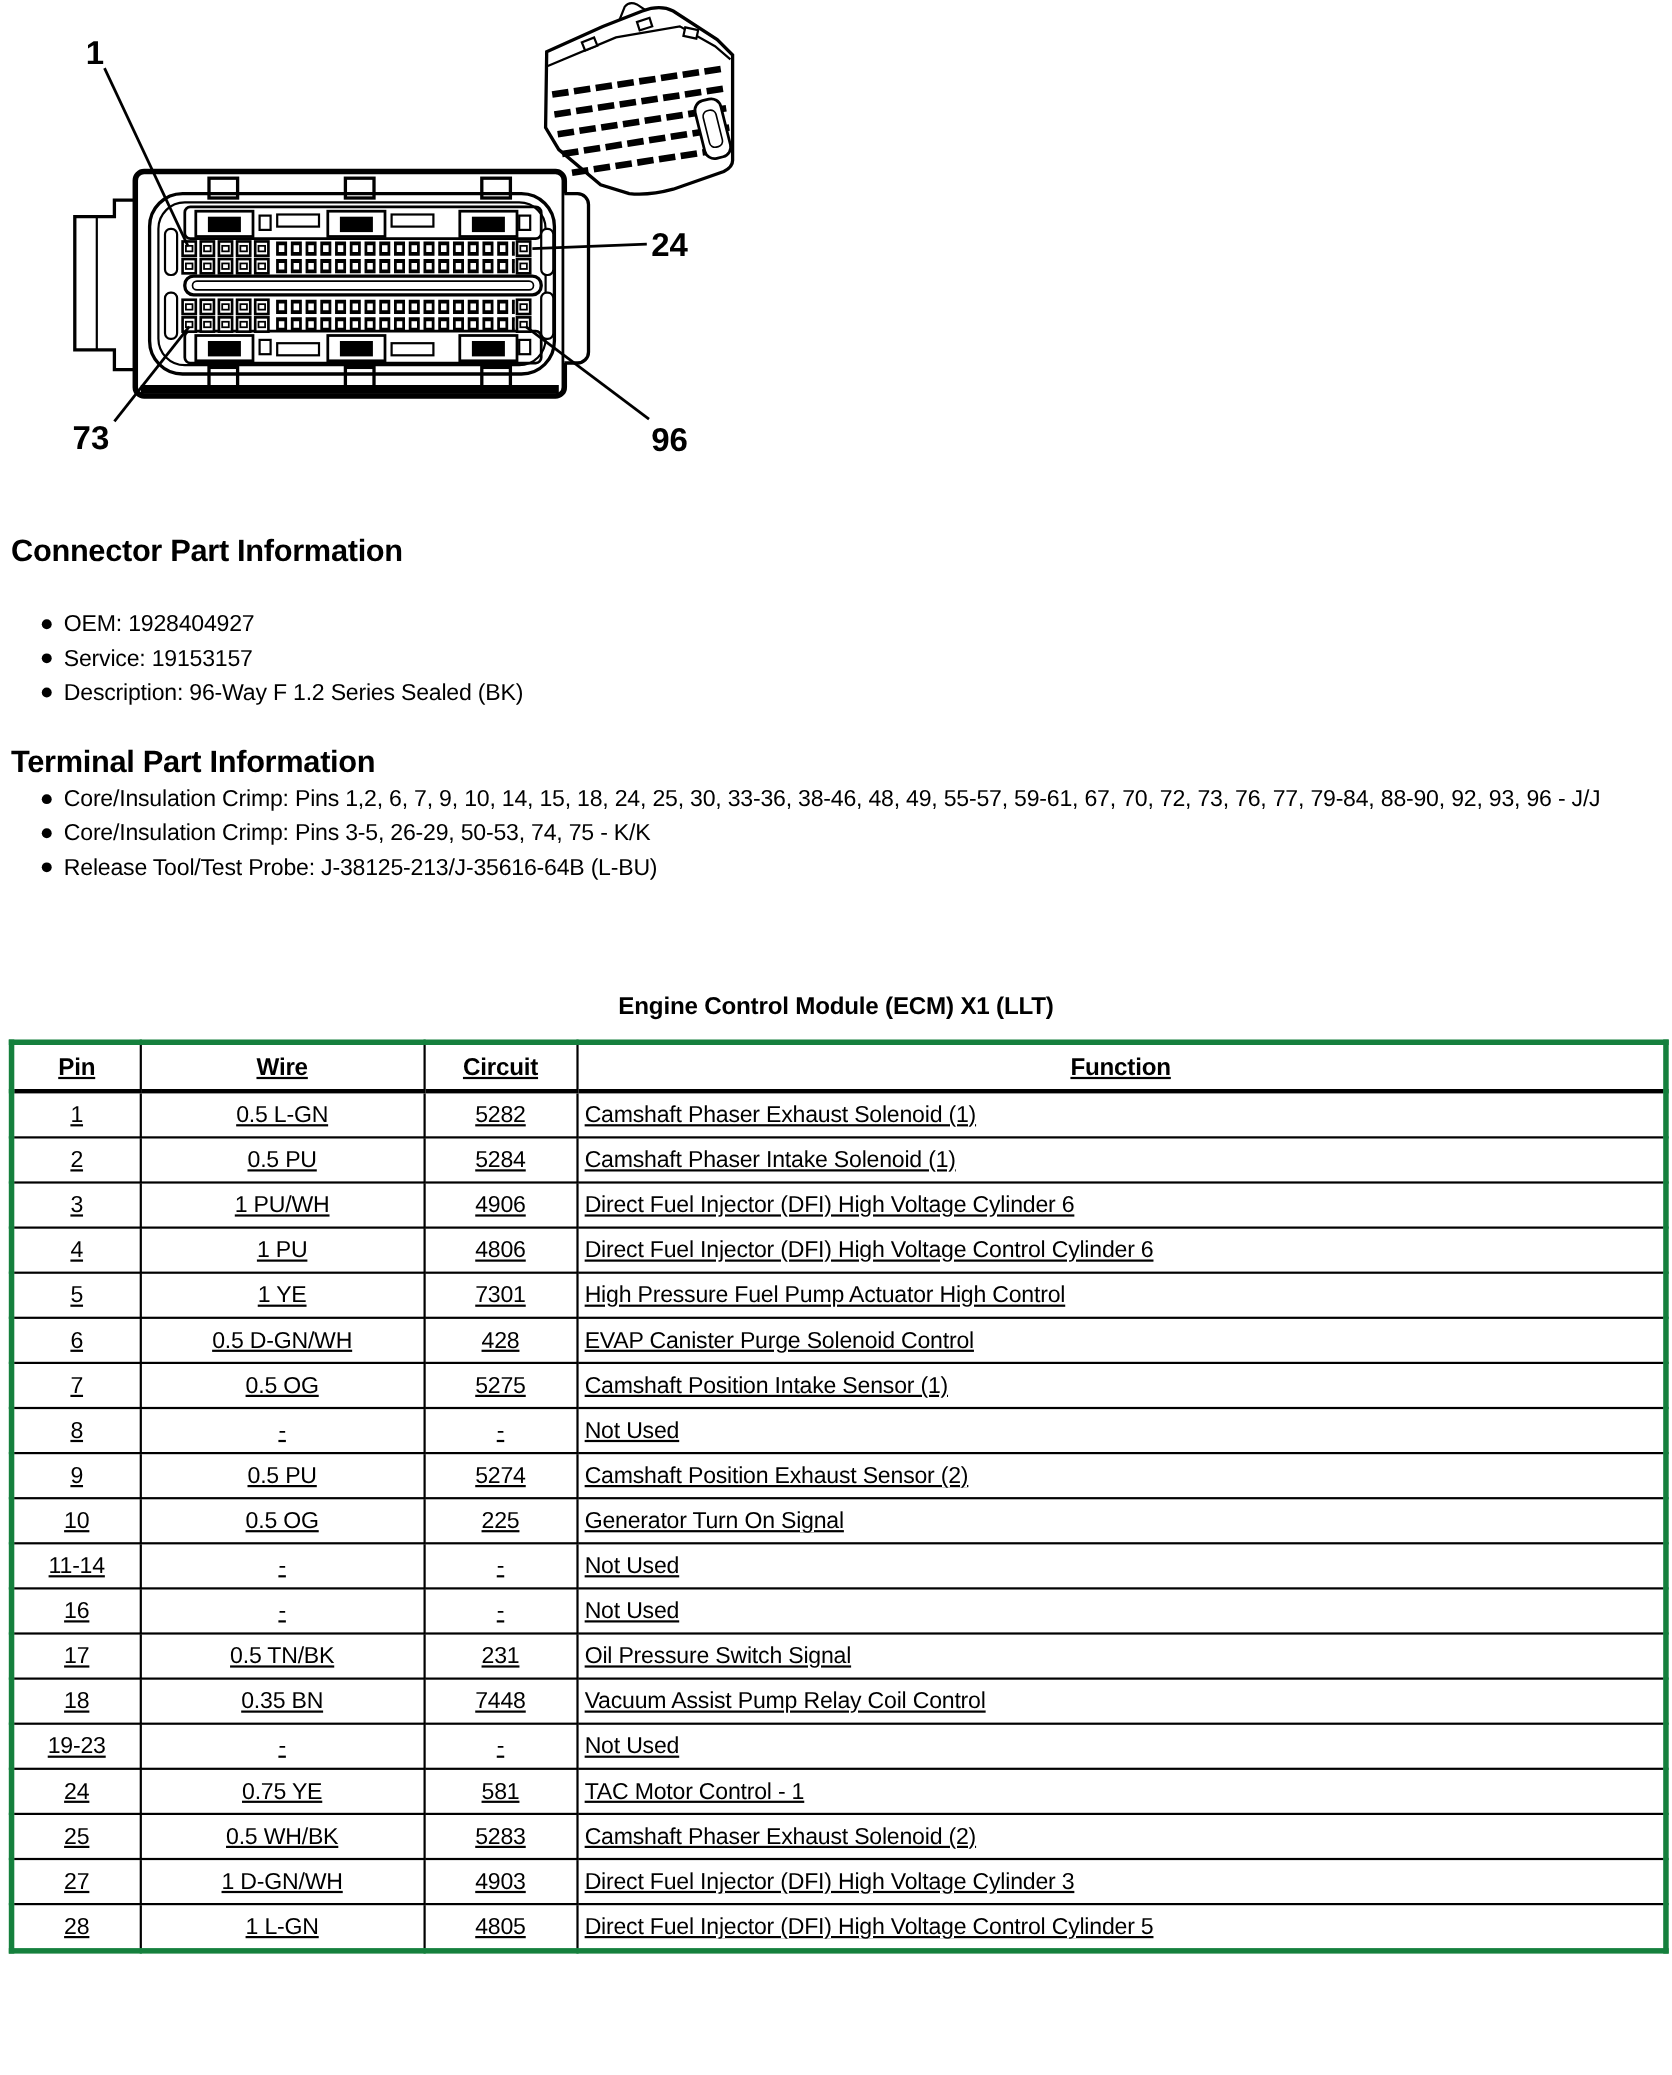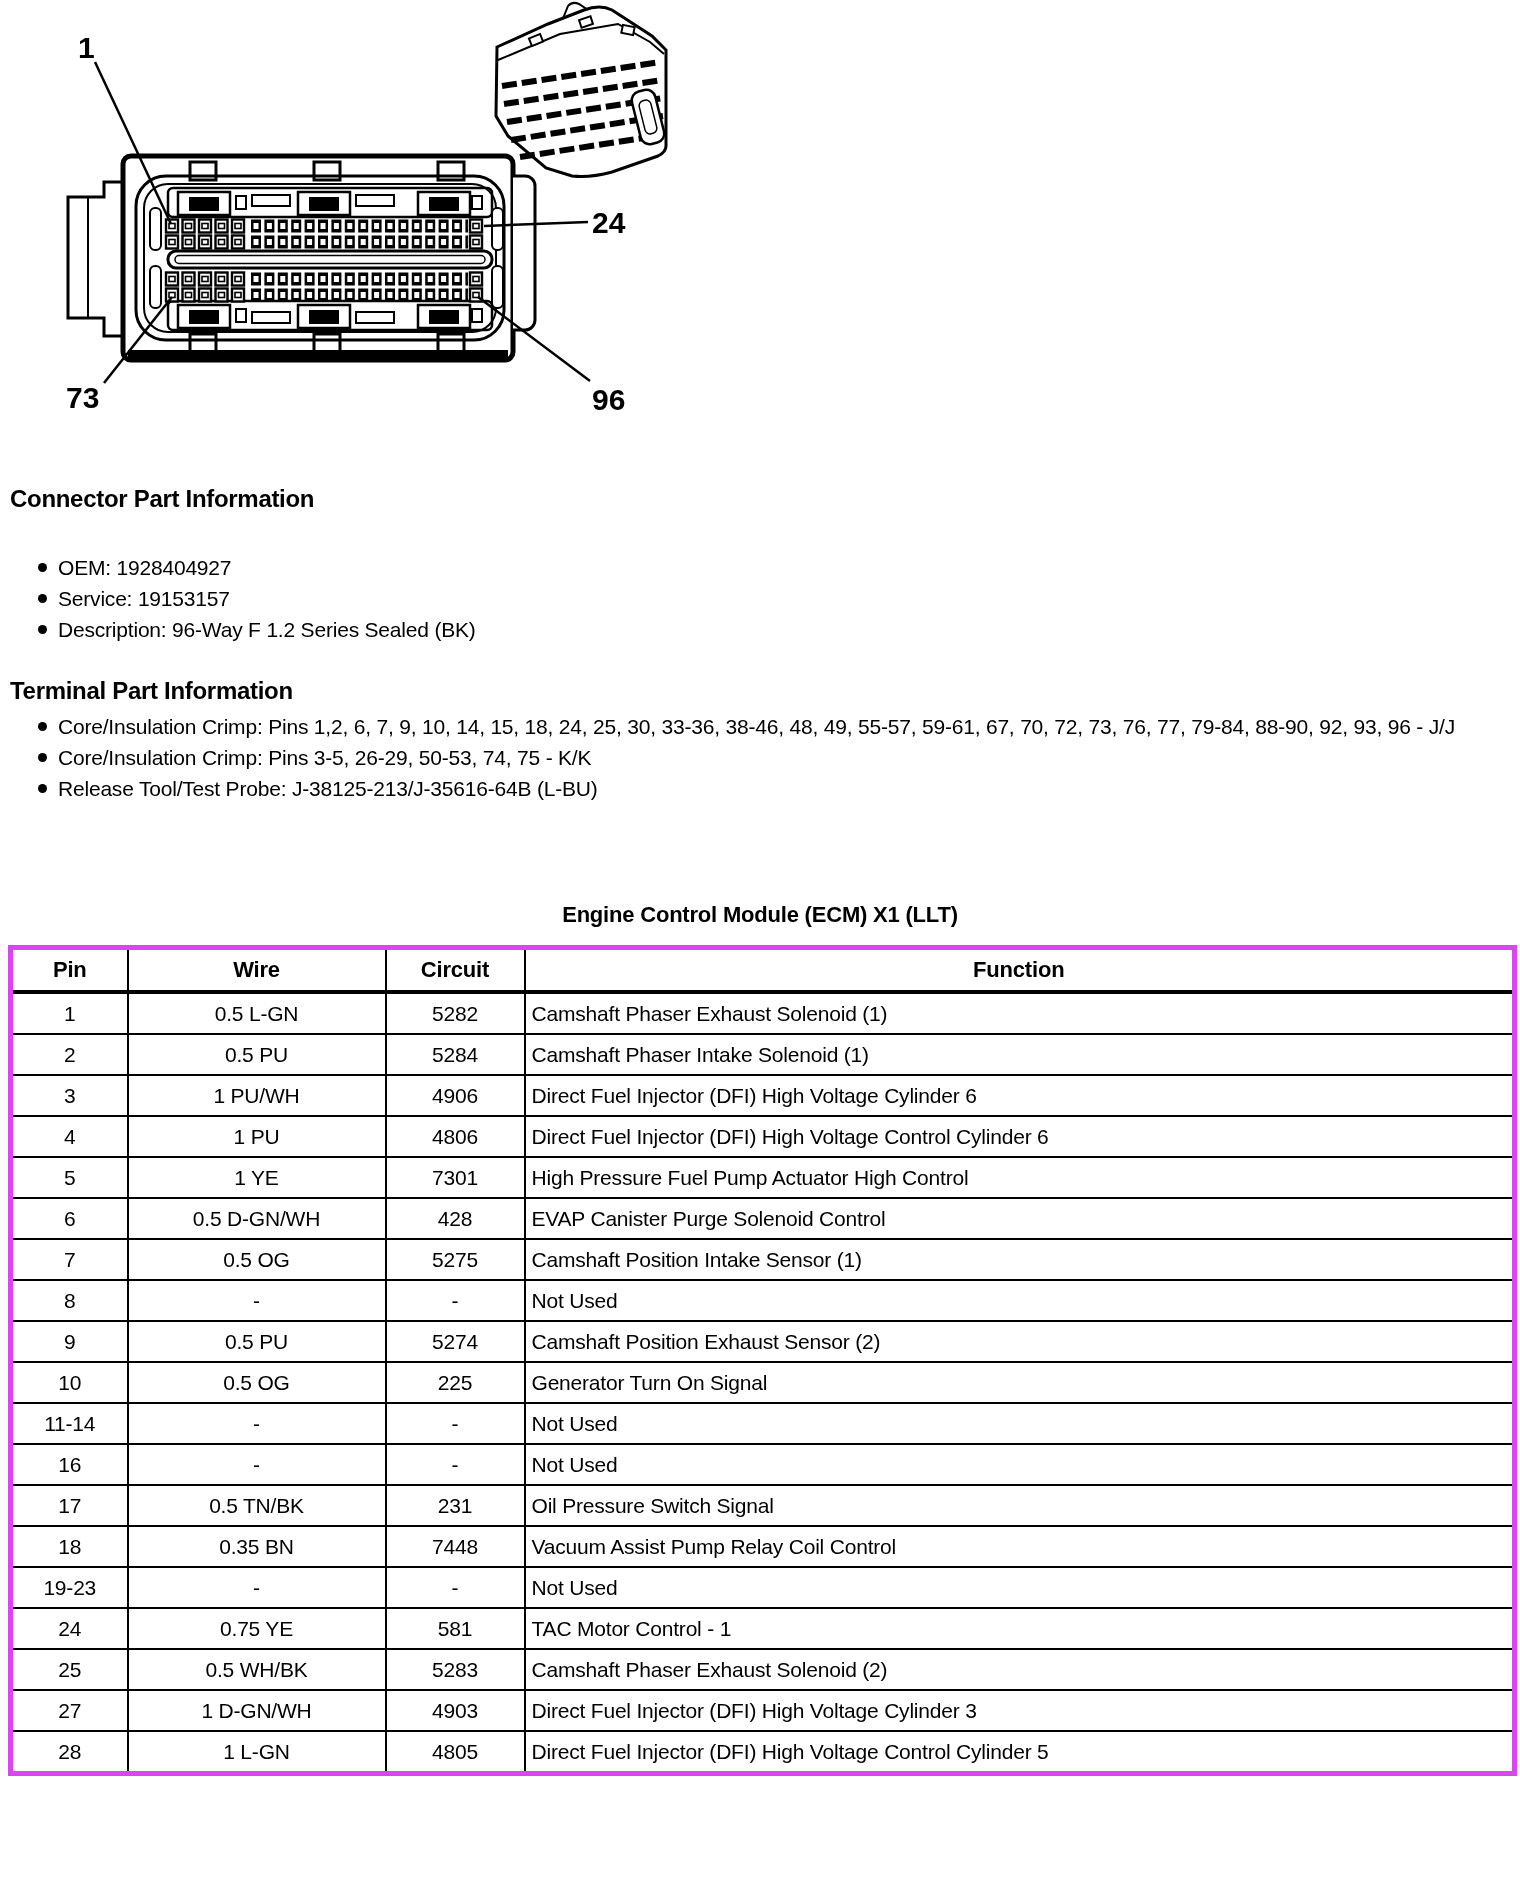--- a/index.html
+++ b/index.html
@@ -1,26 +1,26 @@
 <!DOCTYPE html>
 <html><head>
 <meta charset="utf-8">
 <style>
   html,body{margin:0;padding:0;background:#fff;}
   .page{position:relative;width:1520px;height:1886px;background:#ffffff;color:#000;
         font-family:"Liberation Sans","DejaVu Sans",sans-serif;overflow:hidden;}
   .fig{position:absolute;left:0;top:0;}
-  .h{position:absolute;left:10px;margin:0;font-size:24px;font-weight:bold;letter-spacing:-0.3px;}
+  .h{position:absolute;left:10px;margin:0;font-size:28px;font-weight:bold;letter-spacing:-0.3px;}
   .blist{position:absolute;left:26px;margin:12px;padding:0;list-style:none;width:1455px;}
   .blist li{position:relative;padding-left:20px;font-size:21px;line-height:31px;letter-spacing:-0.2px;}
   .dot{position:absolute;left:0;top:11px;width:9px;height:9px;background:#000;border-radius:50%;}
   .ttitle{position:absolute;left:8px;top:902px;width:1504px;text-align:center;
           font-size:22px;font-weight:bold;letter-spacing:-0.2px;}
   table.pinout{position:absolute;left:8px;top:945px;width:1504px;border-collapse:collapse;
-               table-layout:fixed;border:5px solid #d946ef;}
+               table-layout:fixed;border:5px solid #15803d;text-decoration:underline;}
   table.pinout th{border:2px solid #000;border-bottom:4px solid #000;font-size:22px;font-weight:bold;
                   height:40px;padding:0;text-align:center;letter-spacing:-0.2px;}
   table.pinout td{border:2px solid #000;font-size:21px;height:39px;padding:0;vertical-align:middle;
                   letter-spacing:-0.2px;}
   td.c{text-align:center;}
   td.fn{text-align:left;padding-left:6px !important;}
 </style>
 </head>
 <body>
 

